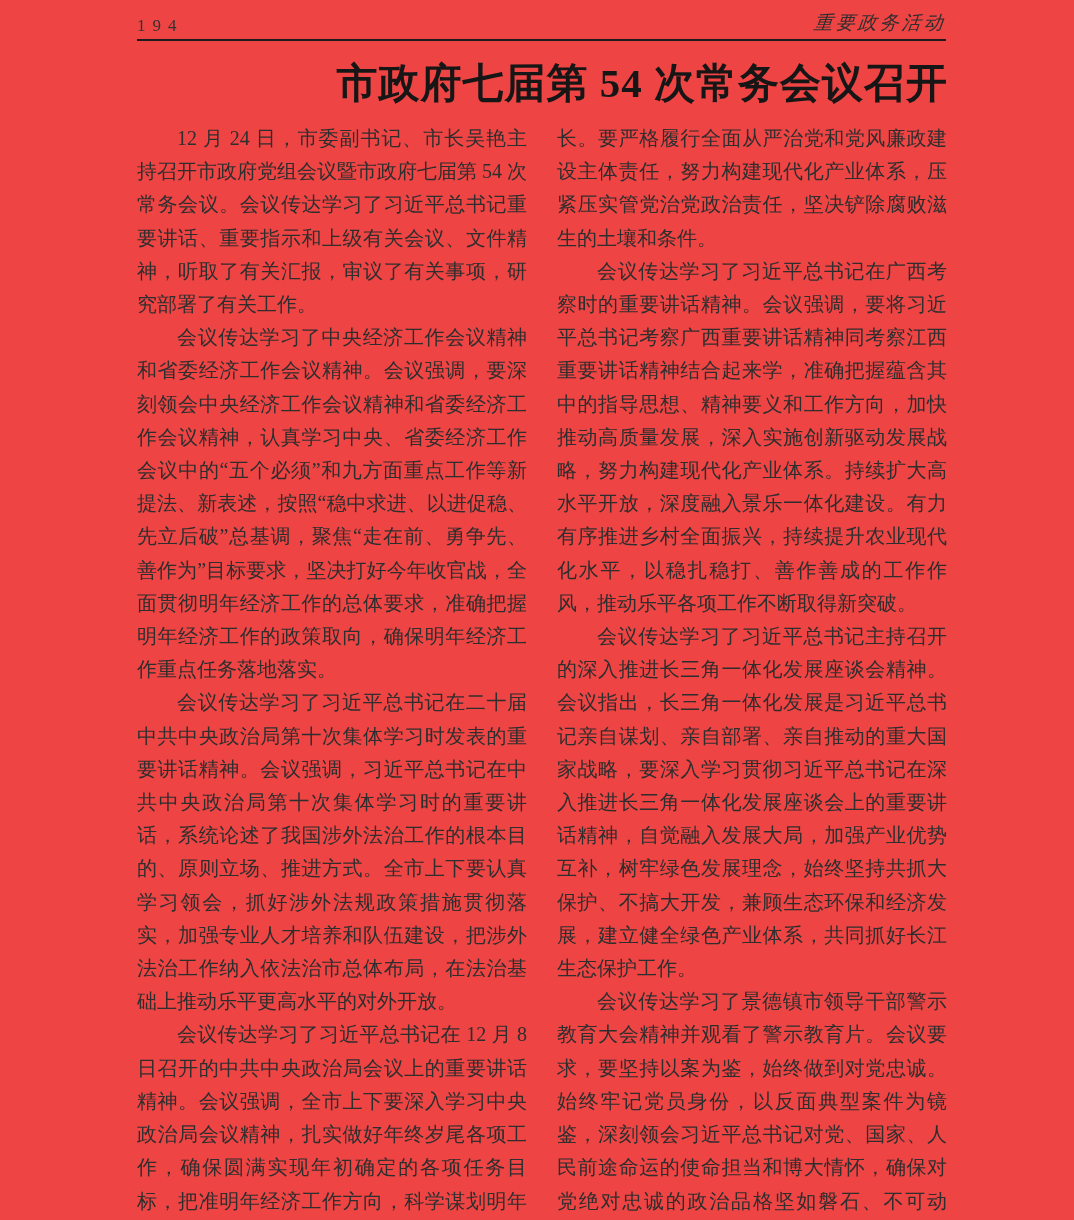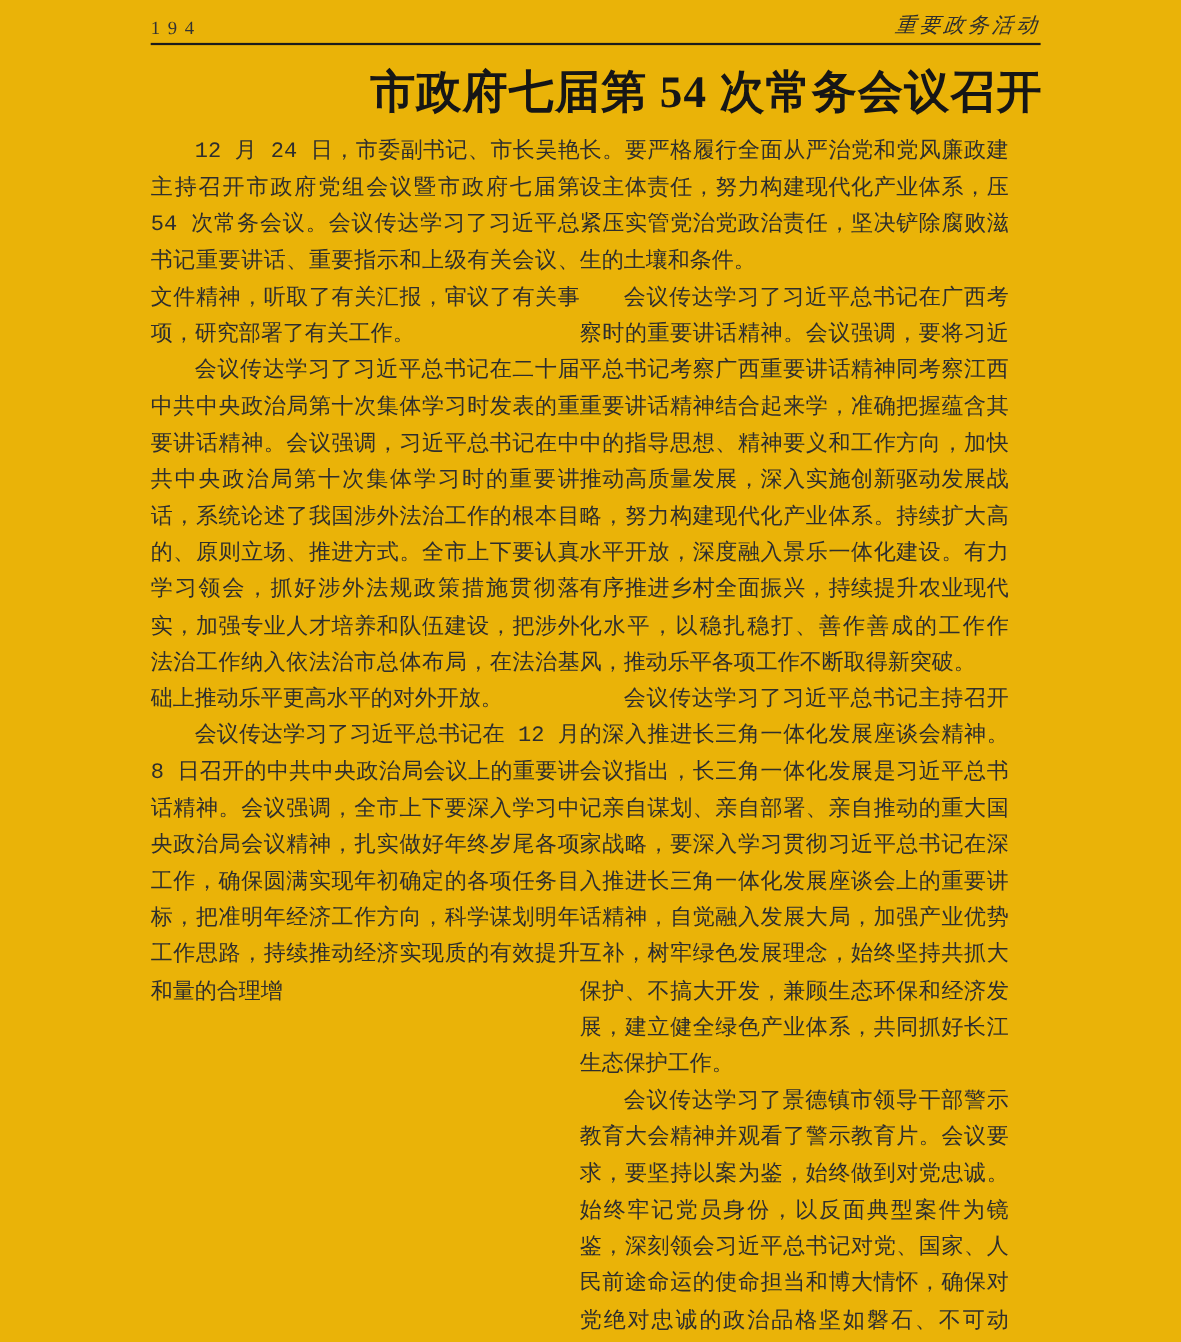--- a/index.html
+++ b/index.html
@@ -5,21 +5,21 @@
   html, body {
     margin: 0;
     padding: 0;
     background: #e9e9e7;
   }
   .page {
     position: relative;
     width: 1074px;
     height: 1220px;
     margin: 0 auto;
-    background: #eab308;
+    background: #ef4444;
     overflow: hidden;
     font-family: "Liberation Serif", "DejaVu Serif", serif;
     color: #2b2b2b;
   }
   
   .running-head {
     position: absolute;
     top: 10px;
     left: 137px;
     width: 809px;
@@ -58,22 +58,22 @@
     white-space: nowrap;
   }
   
   .columns {
     position: absolute;
     top: 122px;
     left: 137px;
     width: 811px;
     height: 1098px;
     display: flex;
+    gap: 30px;
     overflow: hidden;
-    font-family: Liberation Mono, monospace;
   }
   .col {
     width: 390px;
     overflow: hidden;
   }
   .para {
     margin: 0;
     font-size: 20px;
     line-height: 33.2px;
     text-align: justify;
@@ -93,20 +93,21 @@
     <span class="page-number">194</span>
     <span class="section-label">重要政务活动</span>
   </div>
 
   <h1 class="article-title">市政府七届第 54 次常务会议召开</h1>
 
   <div class="columns">
 
     <div class="col">
       <p class="para indent">12 月 24 日，市委副书记、市长吴艳主持召开市政府党组会议暨市政府七届第 54 次常务会议。会议传达学习了习近平总书记重要讲话、重要指示和上级有关会议、文件精神，听取了有关汇报，审议了有关事项，研究部署了有关工作。</p>
+      <p class="para indent">会议传达学习了中央经济工作会议精神和省委经济工作会议精神。会议强调，要深刻领会中央经济工作会议精神和省委经济工作会议精神，认真学习中央、省委经济工作会议中的“五个必须”和九方面重点工作等新提法、新表述，按照“稳中求进、以进促稳、先立后破”总基调，聚焦“走在前、勇争先、善作为”目标要求，坚决打好今年收官战，全面贯彻明年经济工作的总体要求，准确把握明年经济工作的政策取向，确保明年经济工作重点任务落地落实。</p>
       <p class="para indent">会议传达学习了习近平总书记在二十届中共中央政治局第十次集体学习时发表的重要讲话精神。会议强调，习近平总书记在中共中央政治局第十次集体学习时的重要讲话，系统论述了我国涉外法治工作的根本目的、原则立场、推进方式。全市上下要认真学习领会，抓好涉外法规政策措施贯彻落实，加强专业人才培养和队伍建设，把涉外法治工作纳入依法治市总体布局，在法治基础上推动乐平更高水平的对外开放。</p>
       <p class="para indent">会议传达学习了习近平总书记在 12 月 8 日召开的中共中央政治局会议上的重要讲话精神。会议强调，全市上下要深入学习中央政治局会议精神，扎实做好年终岁尾各项工作，确保圆满实现年初确定的各项任务目标，把准明年经济工作方向，科学谋划明年工作思路，持续推动经济实现质的有效提升和量的合理增</p>
     </div>
 
     <div class="col">
       <p class="para">长。要严格履行全面从严治党和党风廉政建设主体责任，努力构建现代化产业体系，压紧压实管党治党政治责任，坚决铲除腐败滋生的土壤和条件。</p>
       <p class="para indent">会议传达学习了习近平总书记在广西考察时的重要讲话精神。会议强调，要将习近平总书记考察广西重要讲话精神同考察江西重要讲话精神结合起来学，准确把握蕴含其中的指导思想、精神要义和工作方向，加快推动高质量发展，深入实施创新驱动发展战略，努力构建现代化产业体系。持续扩大高水平开放，深度融入景乐一体化建设。有力有序推进乡村全面振兴，持续提升农业现代化水平，以稳扎稳打、善作善成的工作作风，推动乐平各项工作不断取得新突破。</p>
       <p class="para indent">会议传达学习了习近平总书记主持召开的深入推进长三角一体化发展座谈会精神。会议指出，长三角一体化发展是习近平总书记亲自谋划、亲自部署、亲自推动的重大国家战略，要深入学习贯彻习近平总书记在深入推进长三角一体化发展座谈会上的重要讲话精神，自觉融入发展大局，加强产业优势互补，树牢绿色发展理念，始终坚持共抓大保护、不搞大开发，兼顾生态环保和经济发展，建立健全绿色产业体系，共同抓好长江生态保护工作。</p>
       <p class="para indent">会议传达学习了景德镇市领导干部警示教育大会精神并观看了警示教育片。会议要求，要坚持以案为鉴，始终做到对党忠诚。始终牢记党员身份，以反面典型案件为镜鉴，深刻领会习近平总书记对党、国家、人民前途命运的使命担当和博大情怀，确保对党绝对忠诚的政治品格坚如磐石、不可动摇。要坚持以案自省，不断筑牢思想防线。始终严格要求自己，树立</p>
     </div>

